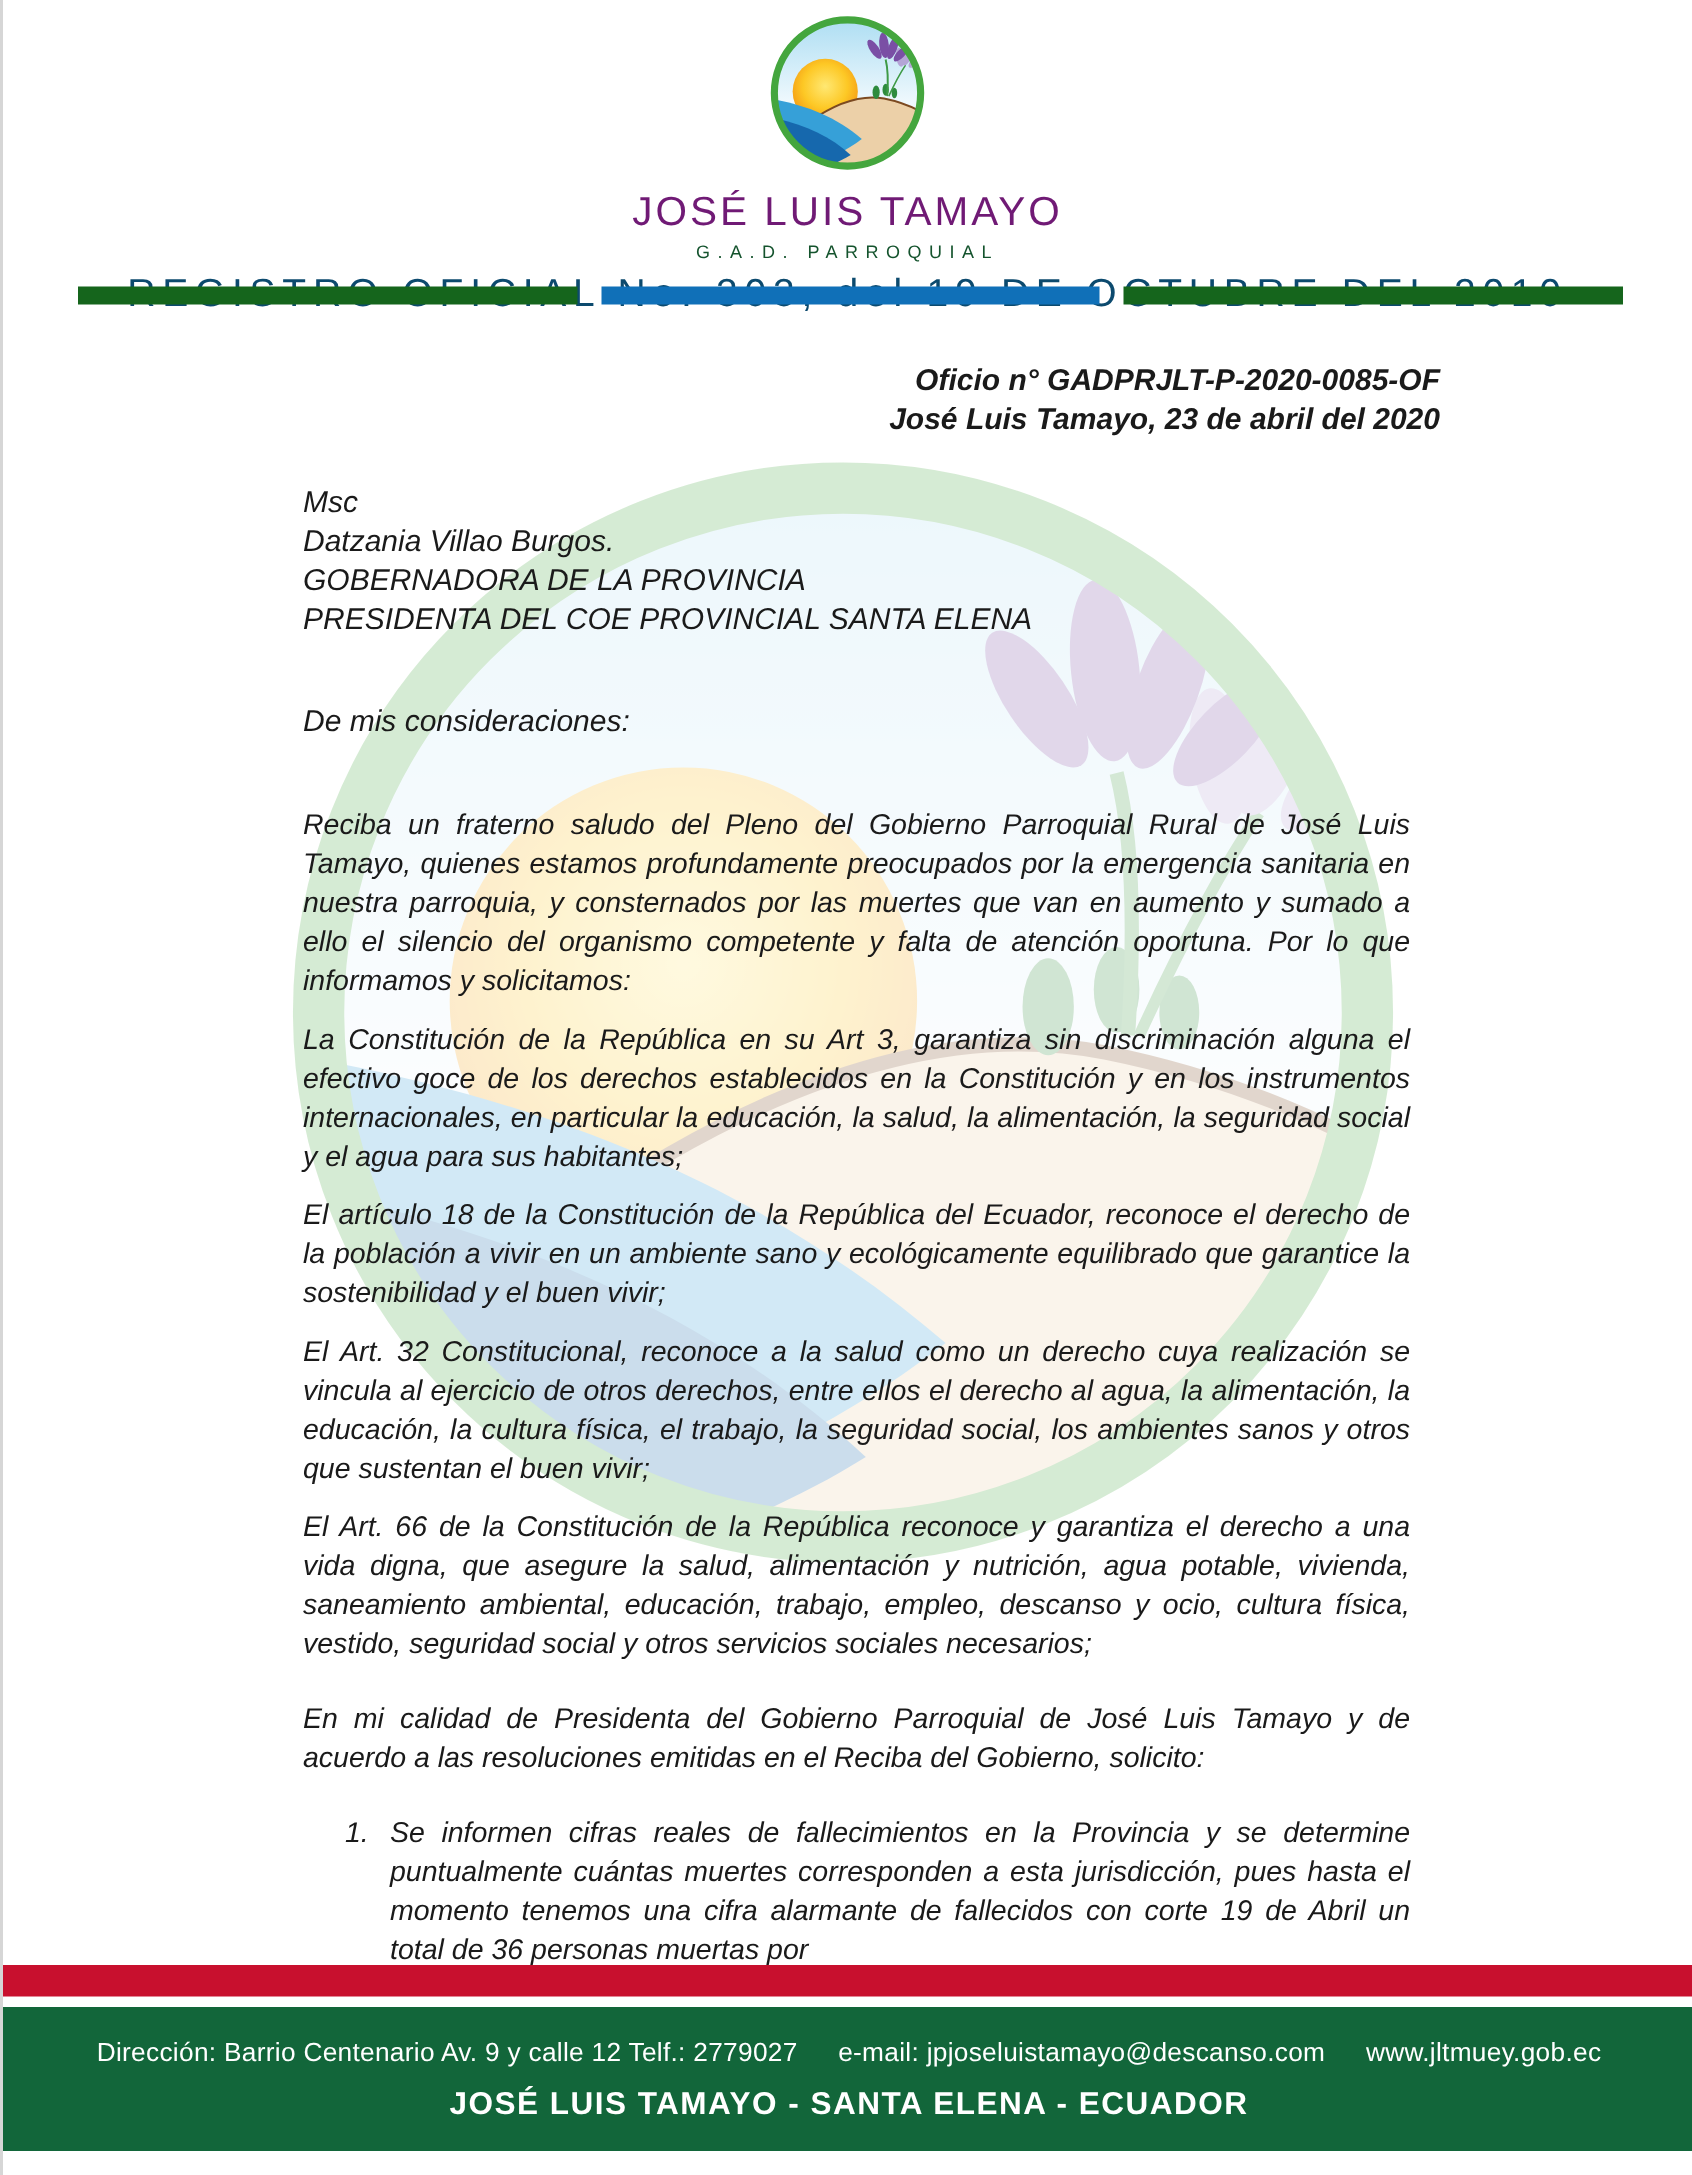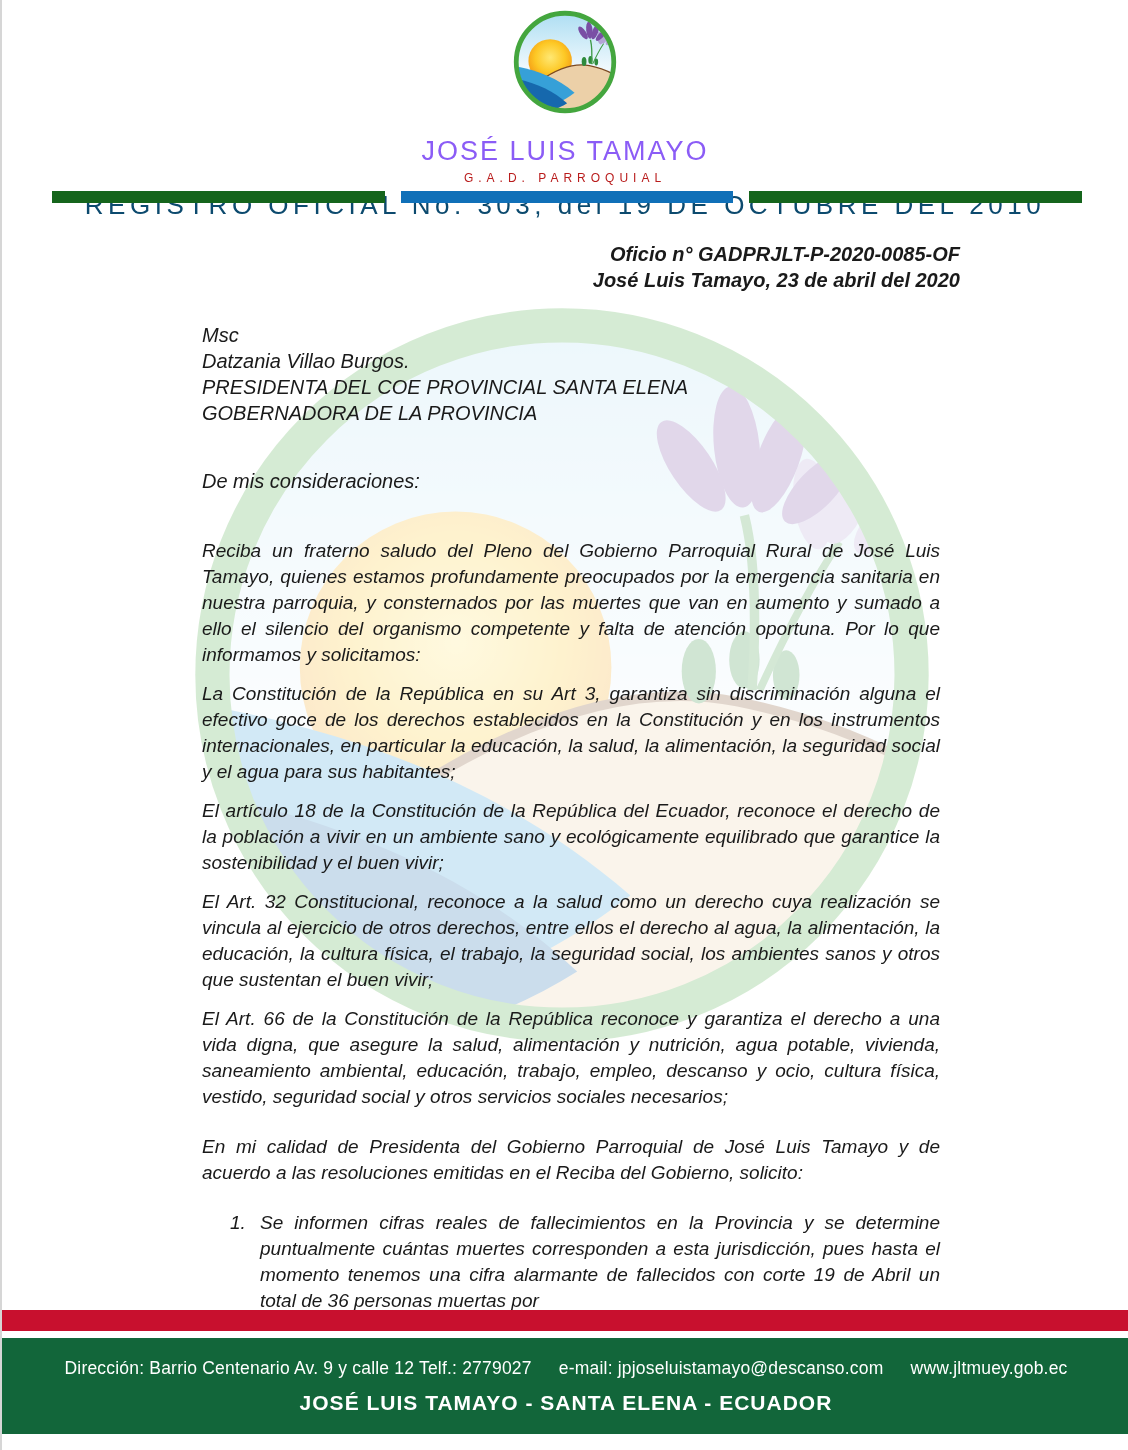--- a/index.html
+++ b/index.html
@@ -10,25 +10,25 @@
     overflow:hidden;
     border-left:2px solid #d6d6d6;
     box-sizing:border-box;
     font-family:"Liberation Sans", sans-serif;
     color:#1a1a1a;
   }
   
   .header{position:absolute;top:0;left:0;right:0;text-align:center;}
   .logo{width:106px;height:106px;margin-top:9px;display:inline-block;}
   .org-name{
-    font-size:27px;letter-spacing:2px;color:#8b5cf6;
-    margin-top:17px;font-weight:400;
+    font-size:27px;letter-spacing:2px;color:#701a75;
+    margin-top:6px;font-weight:400;
   }
   .org-type{
-    font-size:12px;letter-spacing:5px;color:#b91c1c;margin-top:4px;font-weight:400;
+    font-size:12px;letter-spacing:5px;color:#14532d;margin-top:4px;font-weight:400;
   }
   .registro{
     font-size:26px;letter-spacing:4.5px;color:#0c4a6e;margin-top:5px;
     white-space:nowrap;font-weight:400;
   }
   .tribar{
     position:absolute;top:191px;left:50px;width:1030px;height:12px;
     display:flex;gap:16px;
   }
   .tribar .seg{flex:1;height:100%;}
@@ -149,22 +149,22 @@
   </div>
 
   <div class="ref-block">
     <div>Oficio n° GADPRJLT-P-2020-0085-OF</div>
     <div>José Luis Tamayo, 23 de abril del 2020</div>
   </div>
 
   <div class="recipient">
     <div>Msc</div>
     <div>Datzania Villao Burgos.</div>
+    <div>GOBERNADORA DE LA PROVINCIA</div>
     <div>PRESIDENTA DEL COE PROVINCIAL SANTA ELENA</div>
-    <div>GOBERNADORA DE LA PROVINCIA</div>
   </div>
 
   <div class="salutation">De mis consideraciones:</div>
 
   <div class="body-text">
     <p>Reciba un fraterno saludo del Pleno del Gobierno Parroquial Rural de José Luis Tamayo, quienes estamos profundamente preocupados por la emergencia sanitaria en nuestra parroquia, y consternados por las muertes que van en aumento y sumado a ello el silencio del organismo competente y falta de atención oportuna. Por lo que informamos y solicitamos:</p>
     <p>La Constitución de la República en su Art 3, garantiza sin discriminación alguna el efectivo goce de los derechos establecidos en la Constitución y en los instrumentos internacionales, en particular la educación, la salud, la alimentación, la seguridad social y el agua para sus habitantes;</p>
     <p>El artículo 18 de la Constitución de la República del Ecuador, reconoce el derecho de la población a vivir en un ambiente sano y ecológicamente equilibrado que garantice la sostenibilidad y el buen vivir;</p>
     <p>El Art. 32 Constitucional, reconoce a la salud como un derecho cuya realización se vincula al ejercicio de otros derechos, entre ellos el derecho al agua, la alimentación, la educación, la cultura física, el trabajo, la seguridad social, los ambientes sanos y otros que sustentan el buen vivir;</p>
     <p>El Art. 66 de la Constitución de la República reconoce y garantiza el derecho a una vida digna, que asegure la salud, alimentación y nutrición, agua potable, vivienda, saneamiento ambiental, educación, trabajo, empleo, descanso y ocio, cultura física, vestido, seguridad social y otros servicios sociales necesarios;</p>

